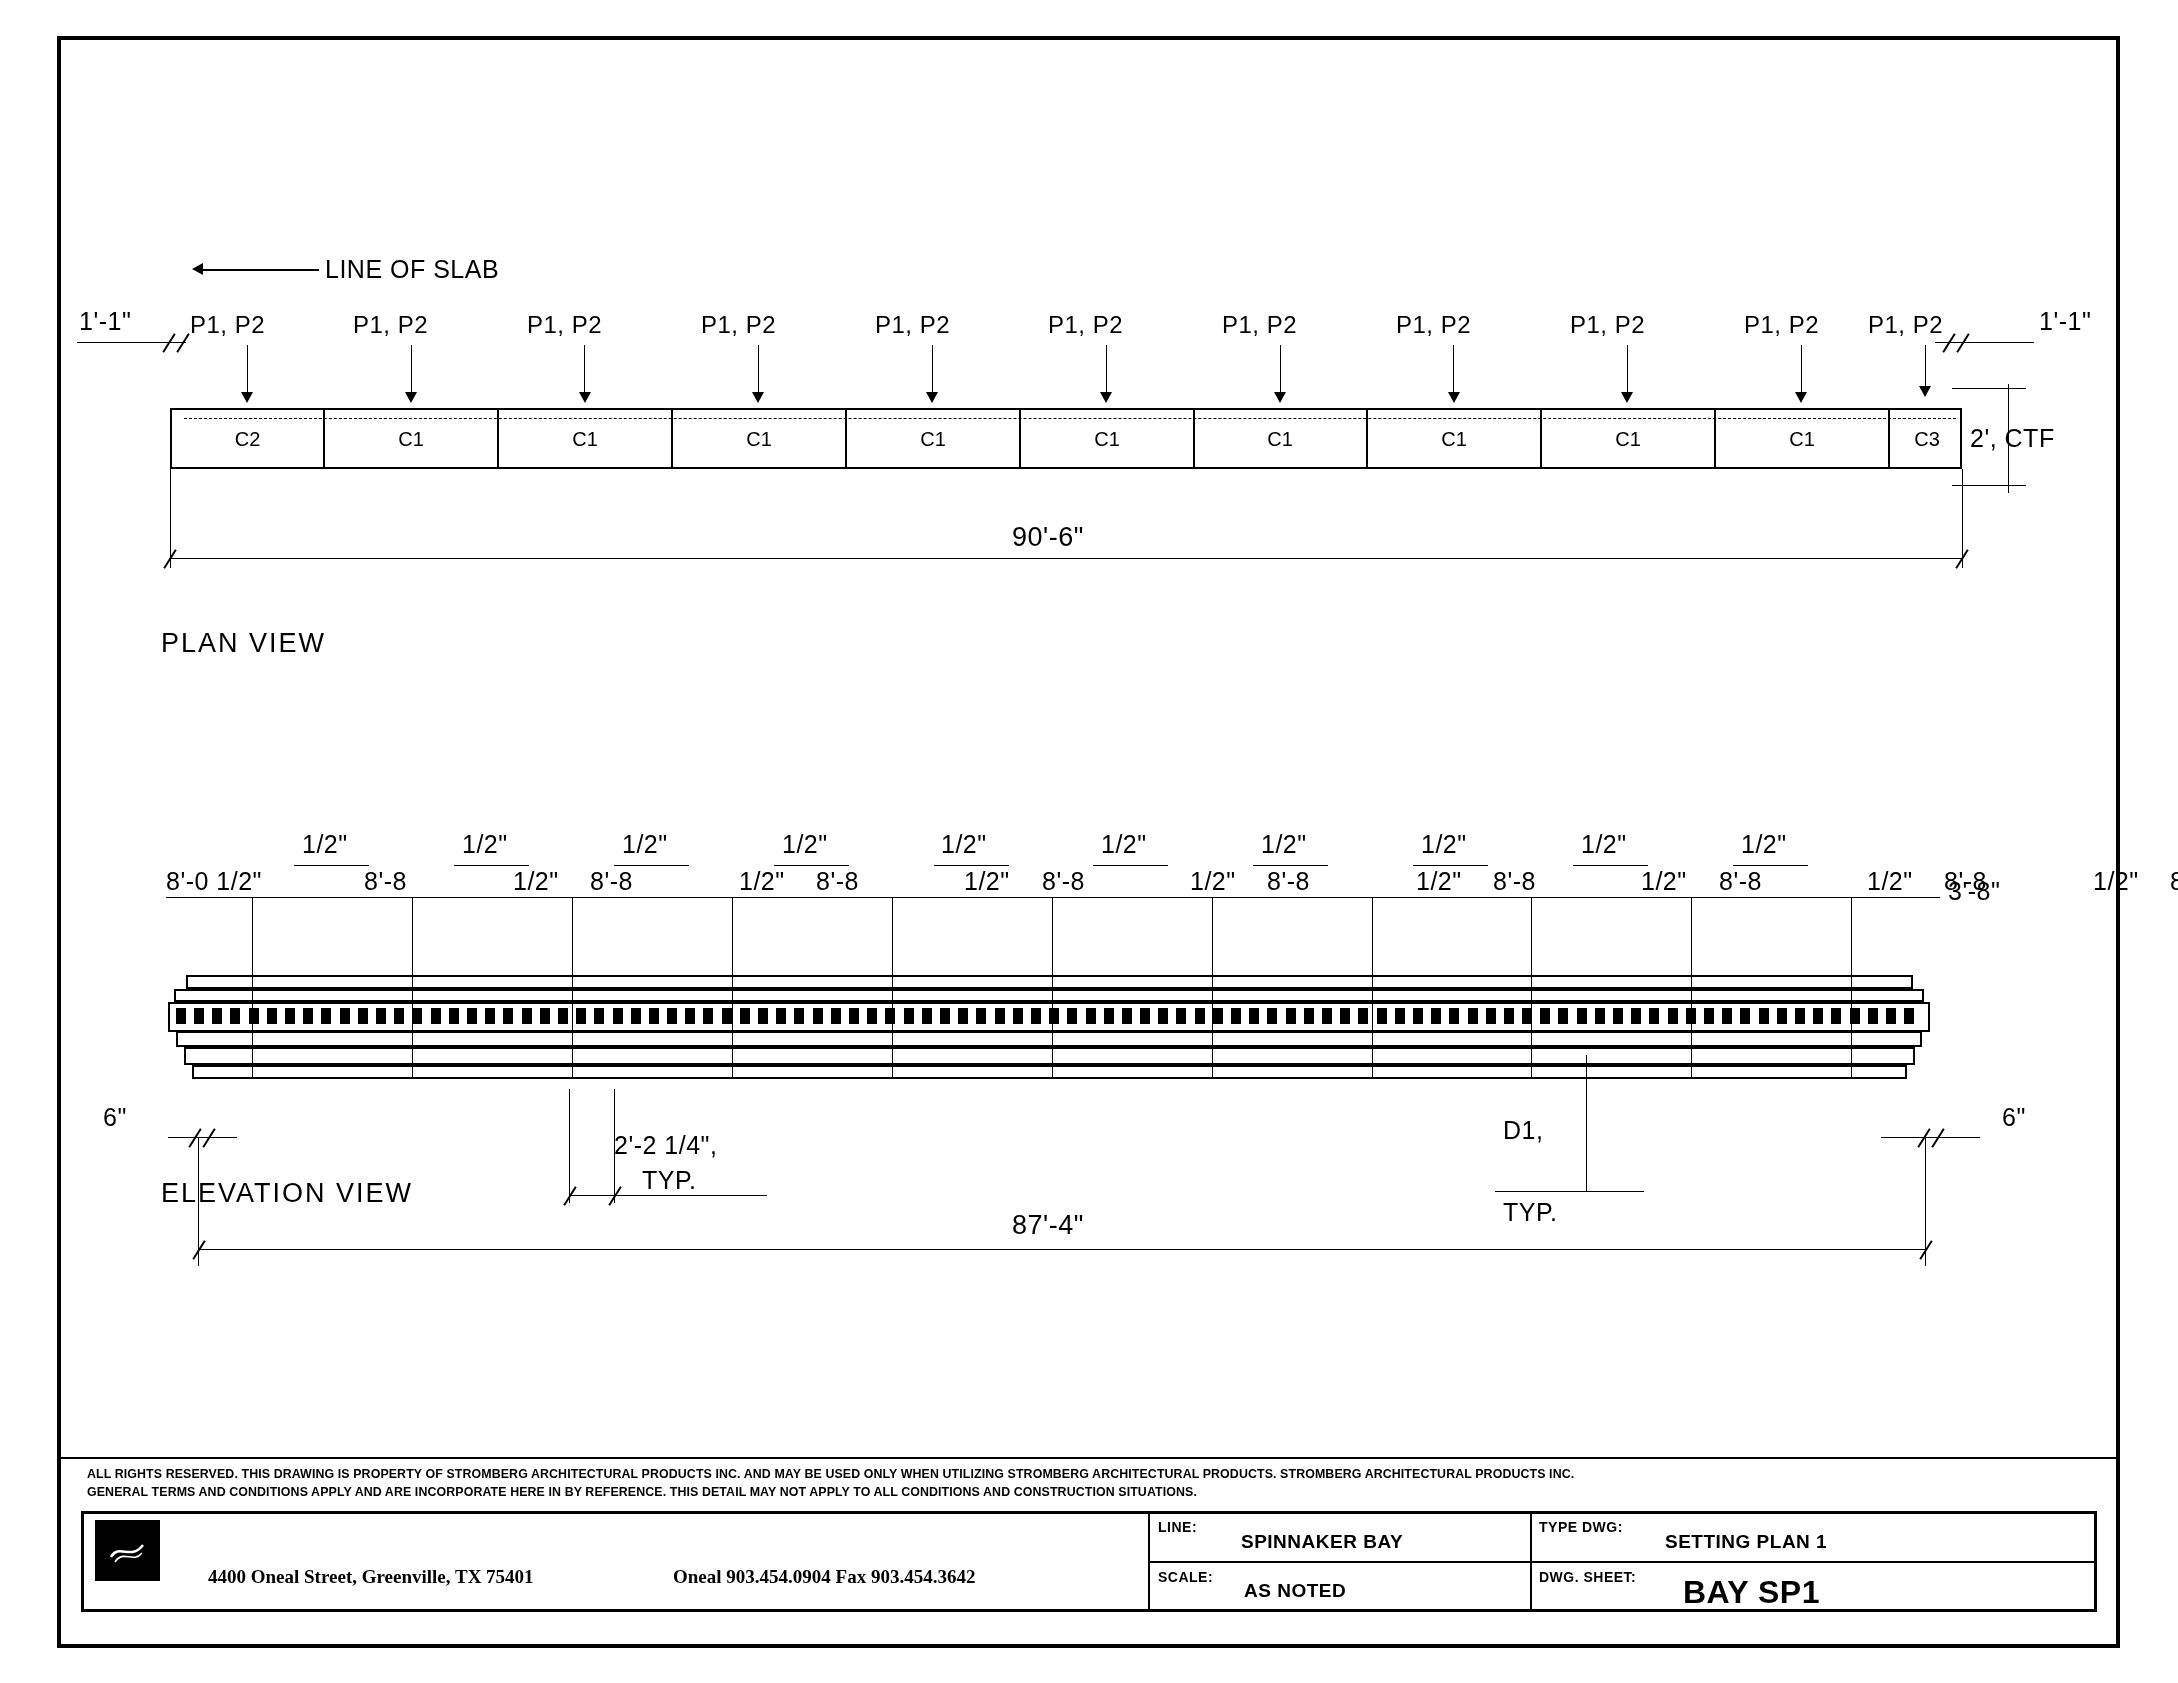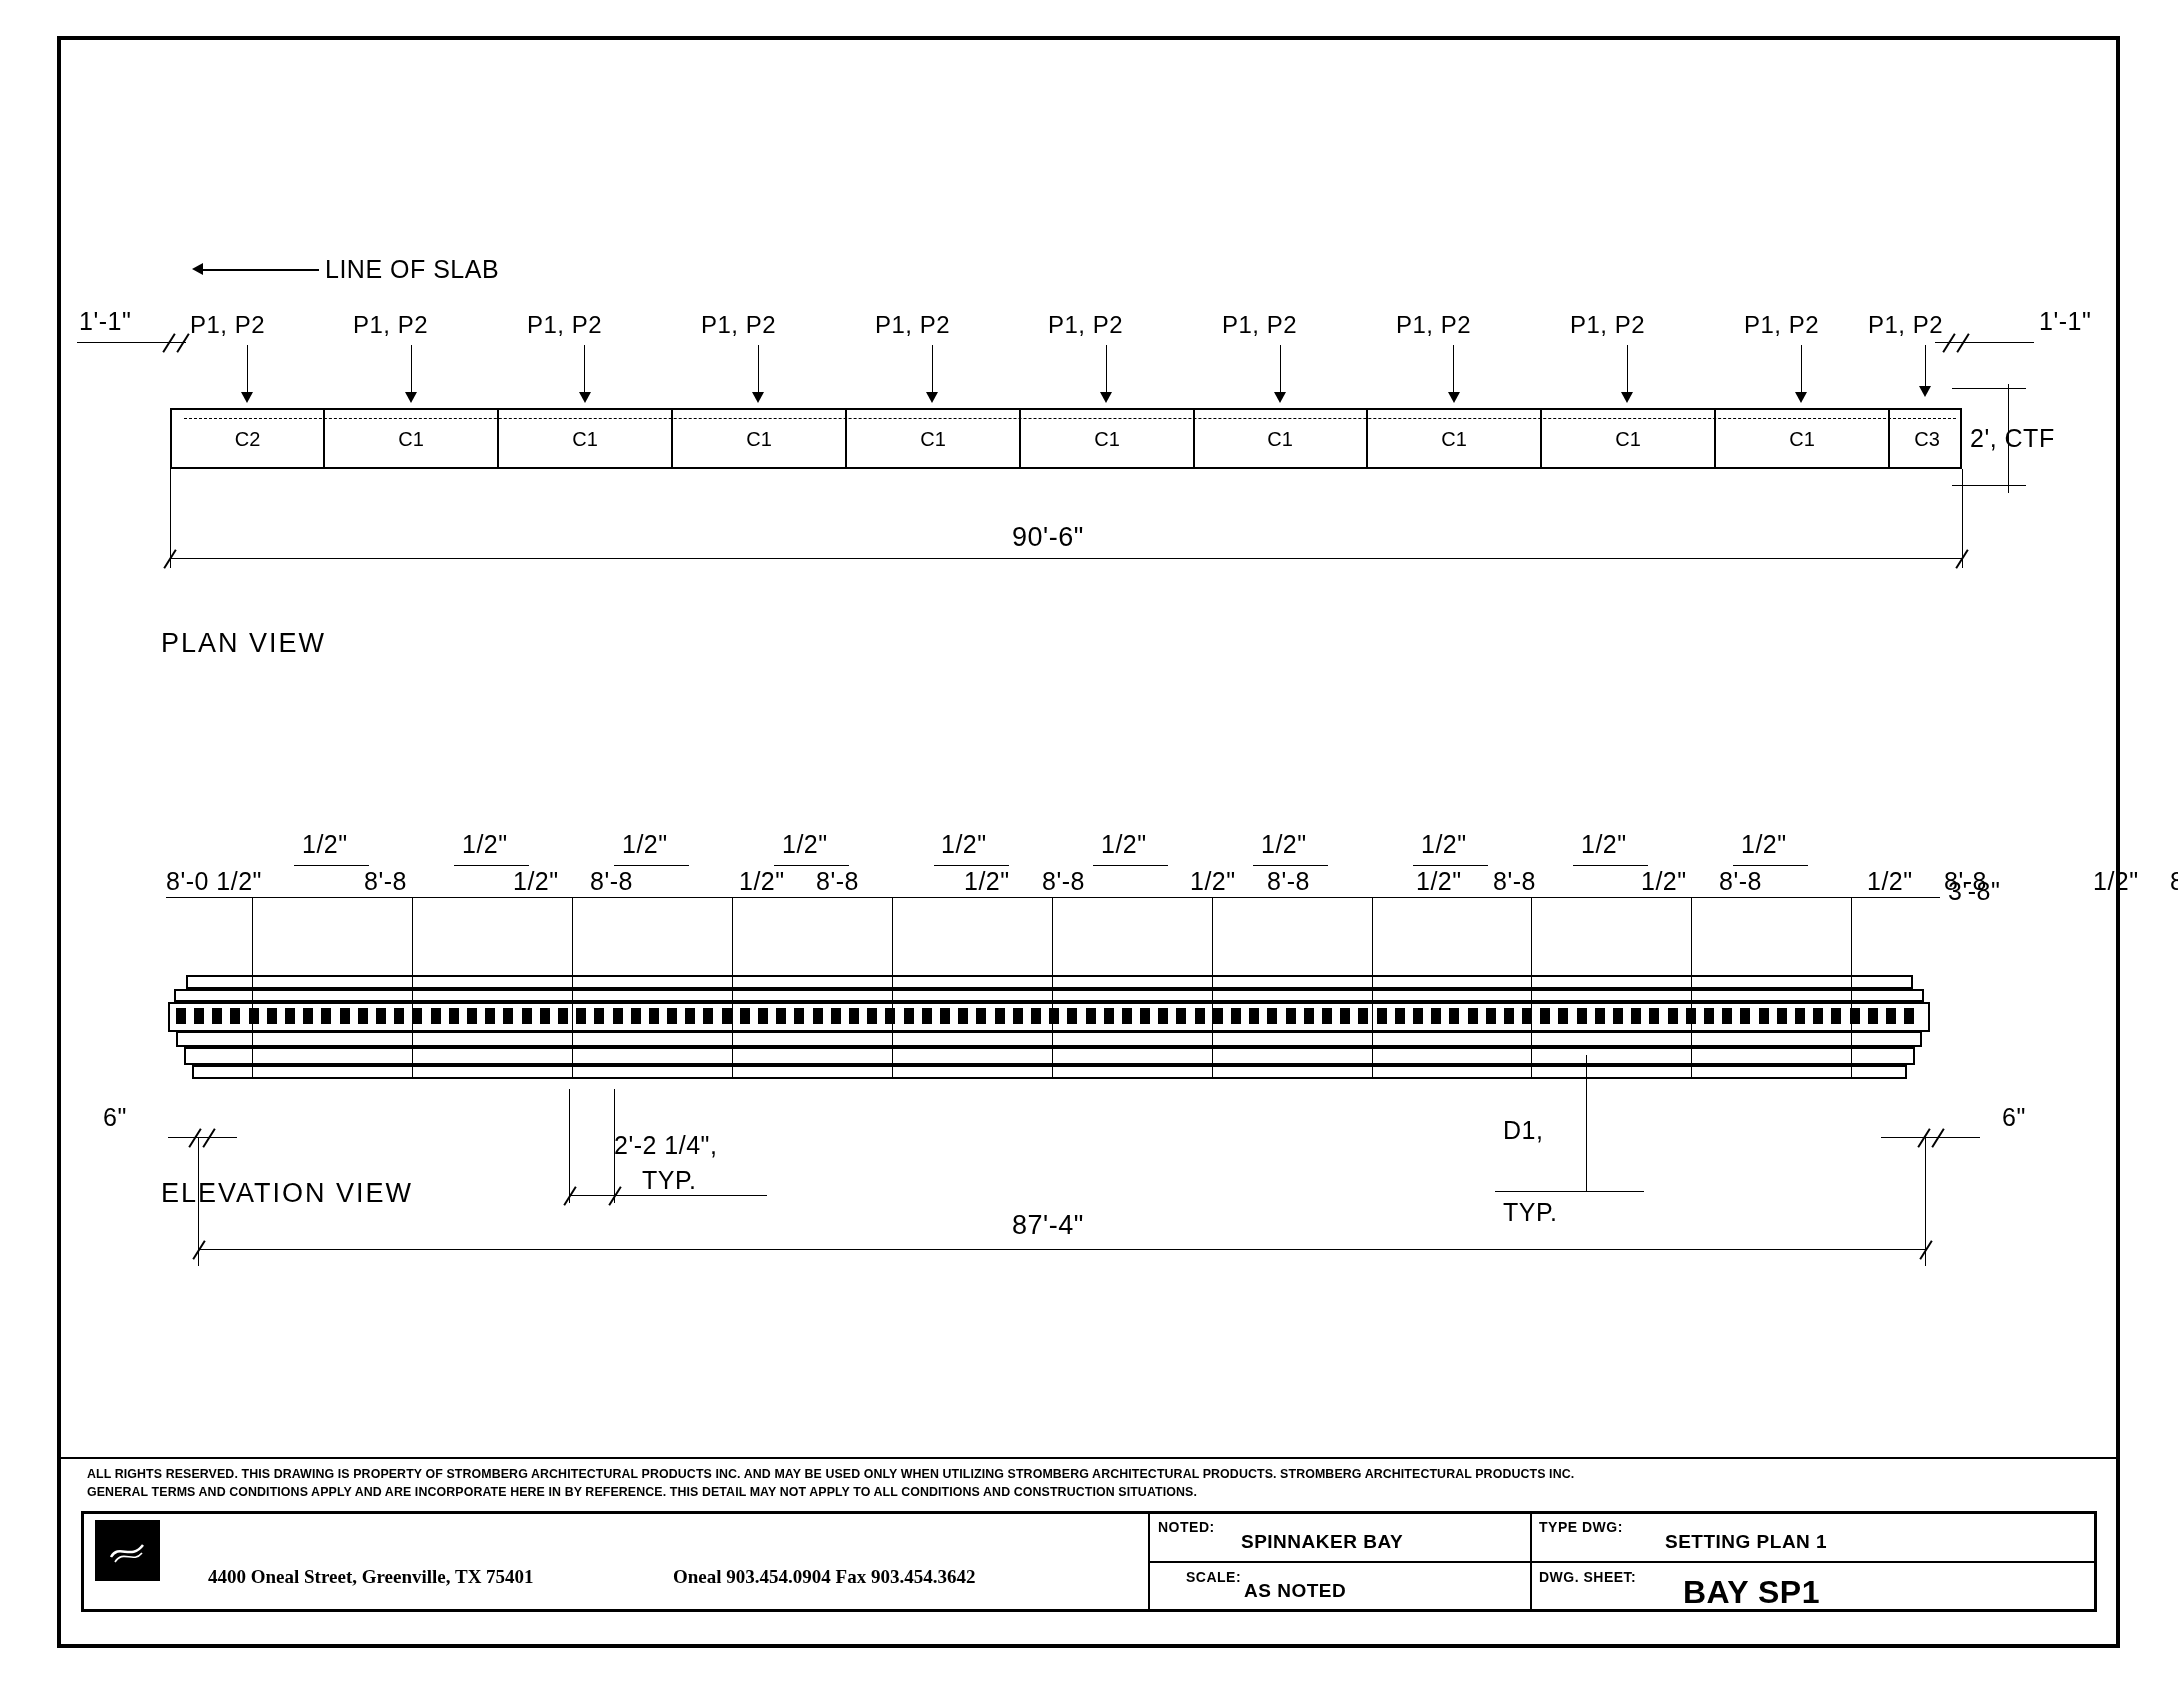--- a/index.html
+++ b/index.html
@@ -377,24 +377,24 @@
   <div style="position:absolute;left:109px;top:1537px;width:36px;height:28px;">
     <svg viewBox="0 0 36 28" width="36" height="28">
         <path d="M2 20 C10 6, 22 24, 34 8" stroke="#fff" stroke-width="2.5" fill="none"></path>
         <path d="M6 25 C14 12, 24 27, 33 16" stroke="#fff" stroke-width="1.6" fill="none"></path>
       </svg>
   </div>
 
   <div class="company" style="left:208px;top:1566px;font-size:19px;">4400 Oneal Street, Greenville, TX  75401</div>
   <div class="company" style="left:673px;top:1566px;font-size:19px;">Oneal 903.454.0904  Fax 903.454.3642</div>
 
-  <div class="lbl tb-small" style="left:1158px;top:1519px;">NOTED:</div>
+  <div class="lbl tb-small" style="left:1158px;top:1519px;">LINE:</div>
   <div class="lbl tb-val" style="left:1241px;top:1531px;">SPINNAKER BAY</div>
 
-  <div class="lbl tb-small" style="left:1186px;top:1569px;">SCALE:</div>
+  <div class="lbl tb-small" style="left:1158px;top:1569px;">SCALE:</div>
   <div class="lbl tb-val" style="left:1244px;top:1580px;">AS NOTED</div>
 
   <div class="lbl tb-small" style="left:1539px;top:1519px;">TYPE DWG:</div>
   <div class="lbl tb-val" style="left:1665px;top:1531px;">SETTING PLAN 1</div>
 
   <div class="lbl tb-small" style="left:1539px;top:1569px;">DWG. SHEET:</div>
   <div class="lbl tb-val-big" style="left:1683px;top:1574px;">BAY SP1</div>
 
 </div>
 

